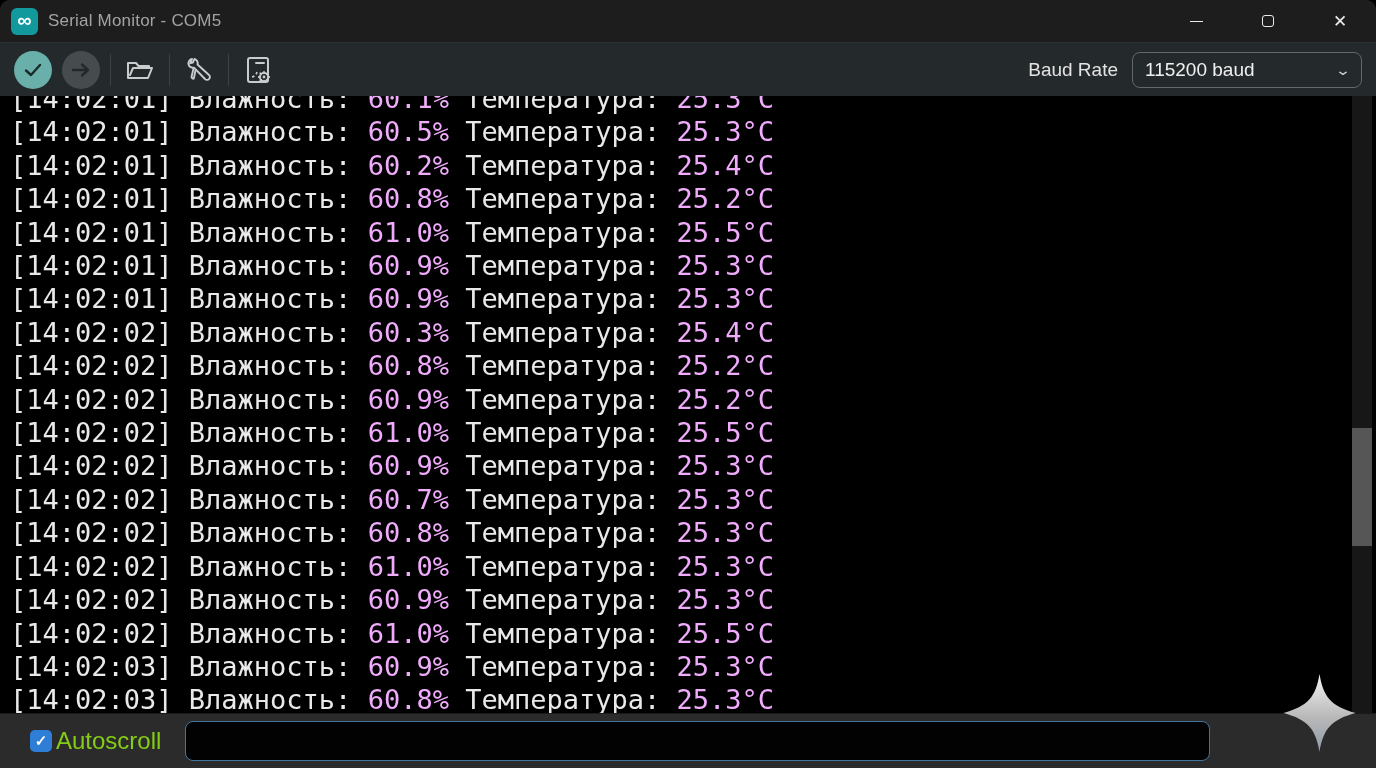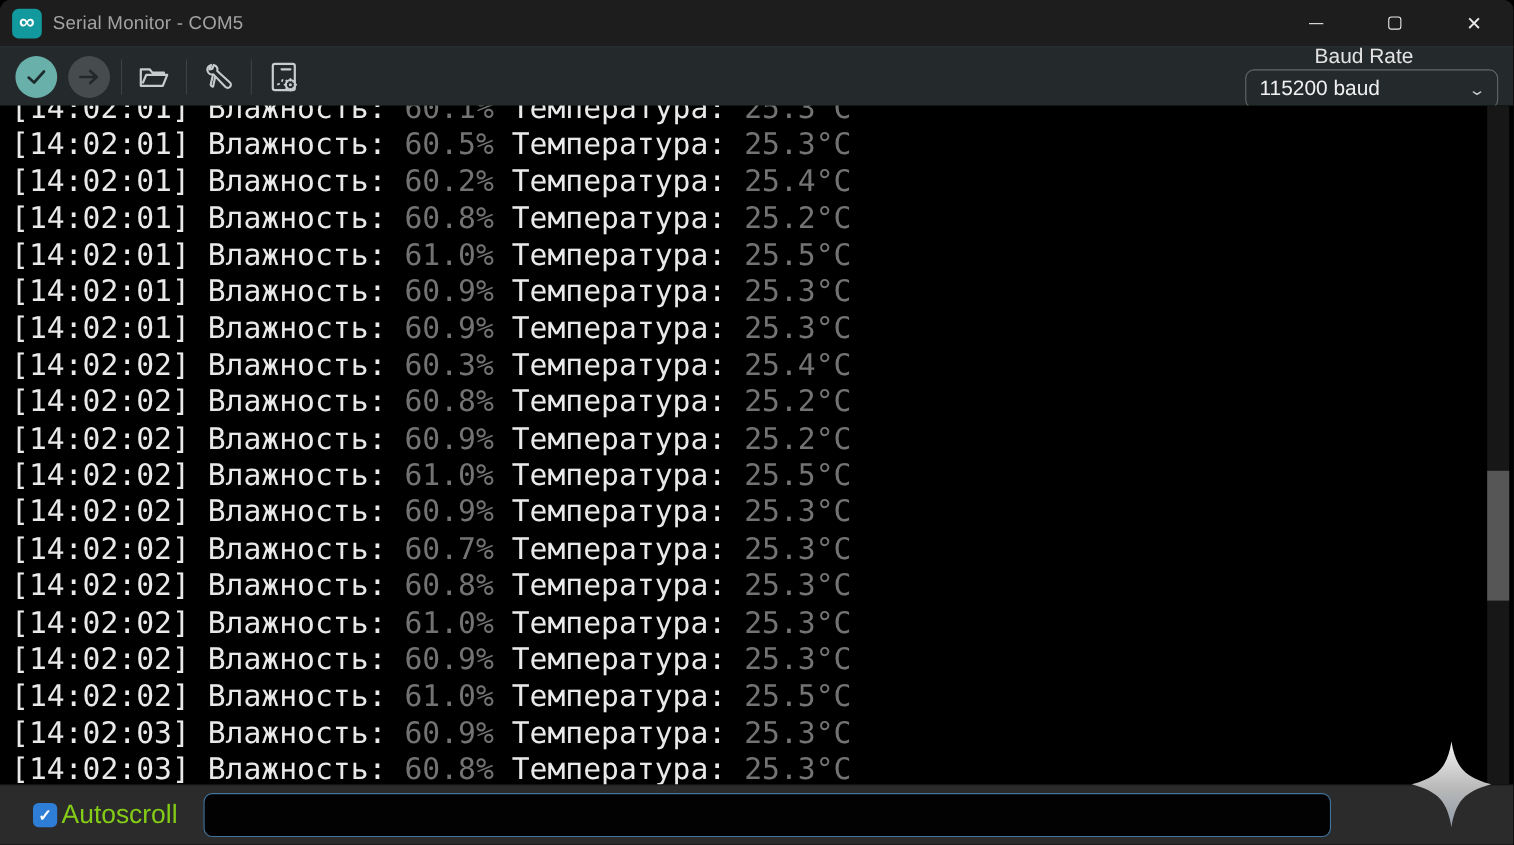--- a/index.html
+++ b/index.html
@@ -24,33 +24,33 @@
   
   .toolbar { height:54px; background:#24292b; display:flex; align-items:center; flex:0 0 auto;
              border-top:1px solid #2c3234; }
   .round-btn { width:38px; height:38px; border-radius:50%; display:flex; align-items:center;
                justify-content:center; margin-left:10px; }
   .round-btn.verify { background:#69b0ab; margin-left:14px; }
   .round-btn.upload { background:#464c4e; }
   .round-btn svg { display:block; }
   .tb-divider { width:1px; height:32px; background:#3c4245; margin:0 10px; }
   .icon-btn { width:38px; height:38px; display:flex; align-items:center; justify-content:center; }
-  .toolbar-right { margin-left:auto; display:flex; align-items:center; margin-right:14px;flex-direction:column; }
+  .toolbar-right { margin-left:auto; display:flex; align-items:center; margin-right:14px; }
   .baud-label { color:#e3e3e3; font-size:19px; margin-right:14px; }
   .baud-select { width:230px; height:36px; border:1px solid #63686a; border-radius:8px;
                  background:#24292b; color:#f0f0f0; font-size:19px; display:flex;
                  align-items:center; padding:0 12px; }
   .baud-select .chev { margin-left:auto; color:#cfcfcf; font-size:14px; transform:scaleX(1.4); }
 
   
   .terminal { position:relative; flex:1 1 auto; background:#000; overflow:hidden; }
   .term-inner { position:absolute; left:10px; top:-14px; right:30px;
                 font-family:"DejaVu Sans Mono", monospace; font-size:27px; line-height:33.4px;
                 white-space:pre; color:#e9e9e9; }
-  .term-line .val { color:#737373;margin-top:48px; }
+  .term-line .val { color:#f0abfc;margin-top:48px; }
   .v-scrollbar { position:absolute; top:0; right:4px; width:20px; bottom:0; background:#171717; }
   .v-thumb { position:absolute; left:0; width:100%; top:332px; height:118px; background:#565656; }
 
   
   .bottombar { height:55px; background:#2b2b2b; flex:0 0 auto; display:flex; align-items:center;
                border-top:1px solid #1a1a1a; }
   .autoscroll { display:flex; align-items:center; margin-left:30px; }
   .checkbox { width:22px; height:22px; border-radius:5px; background:#2e7ed7; display:flex;
               align-items:center; justify-content:center; color:#fff; font-size:15px; font-weight:bold; }
   .autoscroll-label { color:#84cc16; font-size:24px; margin-left:4px; }

